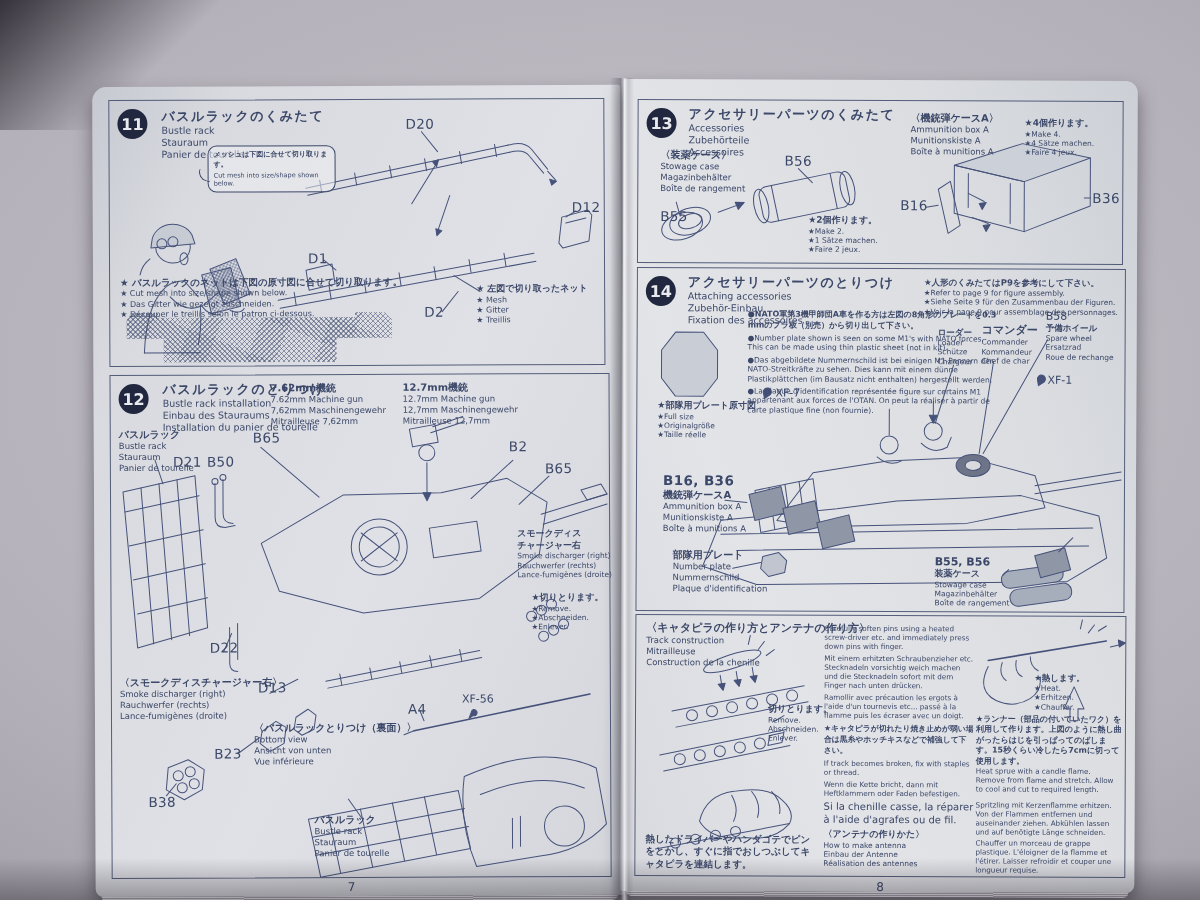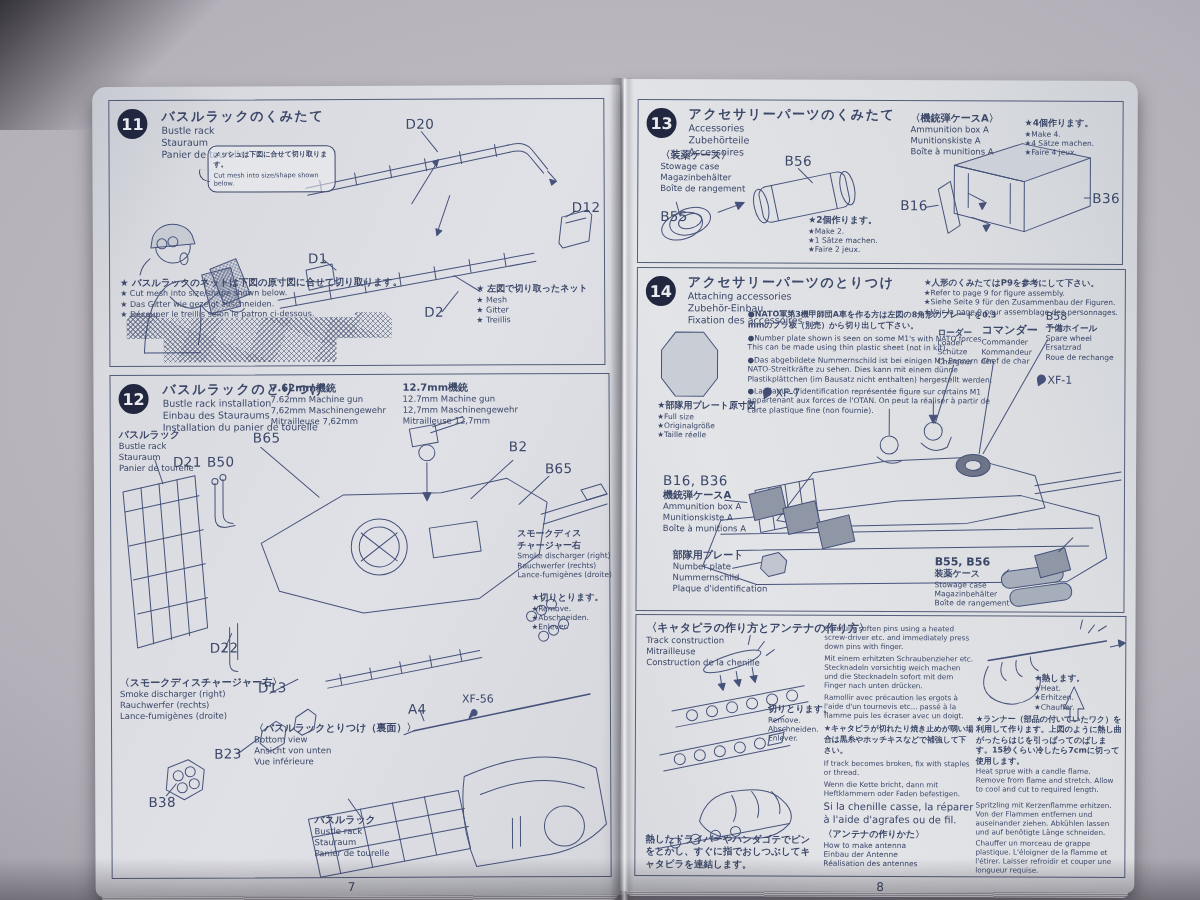--- a/index.html
+++ b/index.html
@@ -383,21 +383,21 @@
       </div>
       <div class="abs" style="left:408px;top:40px">
         <div class="part-sm" style="font-weight:normal">B58</div>
         <div class="jp" style="font-size:8.5px">予備ホイール</div>
         <div class="lat7">Spare wheel</div>
         <div class="lat7">Ersatzrad</div>
         <div class="lat7">Roue de rechange</div>
       </div>
       <div class="part-sm abs" style="left:410px;top:104px">XF-1</div>
       <div class="abs" style="left:26px;top:204px">
-        <div class="part" style="font-weight:normal">B16, B36</div>
+        <div class="part" style="font-weight:bold">B16, B36</div>
         <div class="jp">機銃弾ケースA</div>
         <div class="lat">Ammunition box A</div>
         <div class="lat">Munitionskiste A</div>
         <div class="lat">Boîte à munitions A</div>
       </div>
       <div class="abs" style="left:36px;top:280px">
         <div class="jp">部隊用プレート</div>
         <div class="lat">Number plate</div>
         <div class="lat">Nummernschild</div>
         <div class="lat">Plaque d'identification</div>

